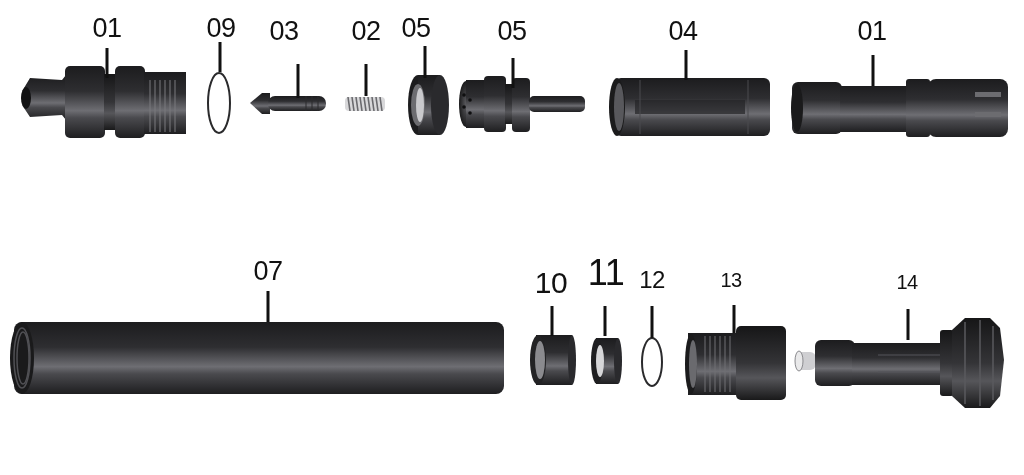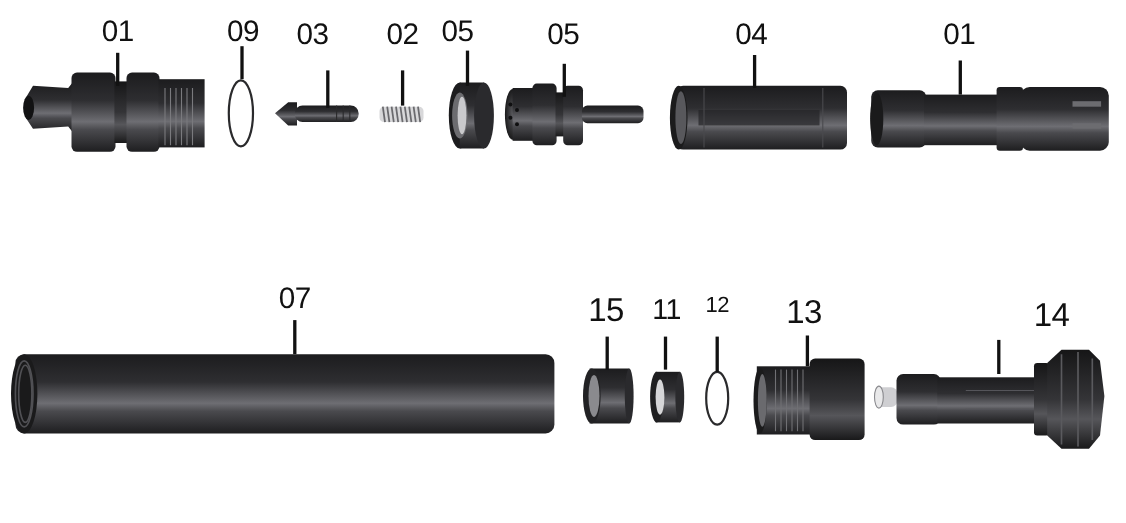--- a/index.html
+++ b/index.html
@@ -212,32 +212,32 @@
 </div>
 <div>
   <div class="label" style="left:872px;top:18px">01</div>
   <div class="leader" style="left:873px;top:55px;height:31px"></div>
 </div>
 <div>
   <div class="label" style="left:268px;top:258px">07</div>
   <div class="leader" style="left:268px;top:291px;height:31px"></div>
 </div>
 <div>
-  <div class="label" style="left:551px;top:268px;font-size:30px">15</div>
+  <div class="label" style="left:551px;top:268px;font-size:30px">10</div>
   <div class="leader" style="left:552px;top:306px;height:30px"></div>
 </div>
 <div>
-  <div class="label" style="left:606px;top:268px;font-size:26px">11</div>
+  <div class="label" style="left:606px;top:255px;font-size:36px">11</div>
   <div class="leader" style="left:605px;top:306px;height:30px"></div>
 </div>
 <div>
-  <div class="label" style="left:652px;top:268px;font-size:20px">12</div>
+  <div class="label" style="left:652px;top:268px;font-size:24px">12</div>
   <div class="leader" style="left:652px;top:306px;height:32px"></div>
 </div>
 <div>
-  <div class="label" style="left:731px;top:270px;font-size:30px">13</div>
+  <div class="label" style="left:731px;top:270px;font-size:20px">13</div>
   <div class="leader" style="left:734px;top:305px;height:28px"></div>
 </div>
 <div>
-  <div class="label" style="left:956px;top:272px;font-size:30px">14</div>
+  <div class="label" style="left:907px;top:272px;font-size:20px">14</div>
   <div class="leader" style="left:908px;top:309px;height:31px"></div>
 </div>
 </div>
 
 </body></html>

